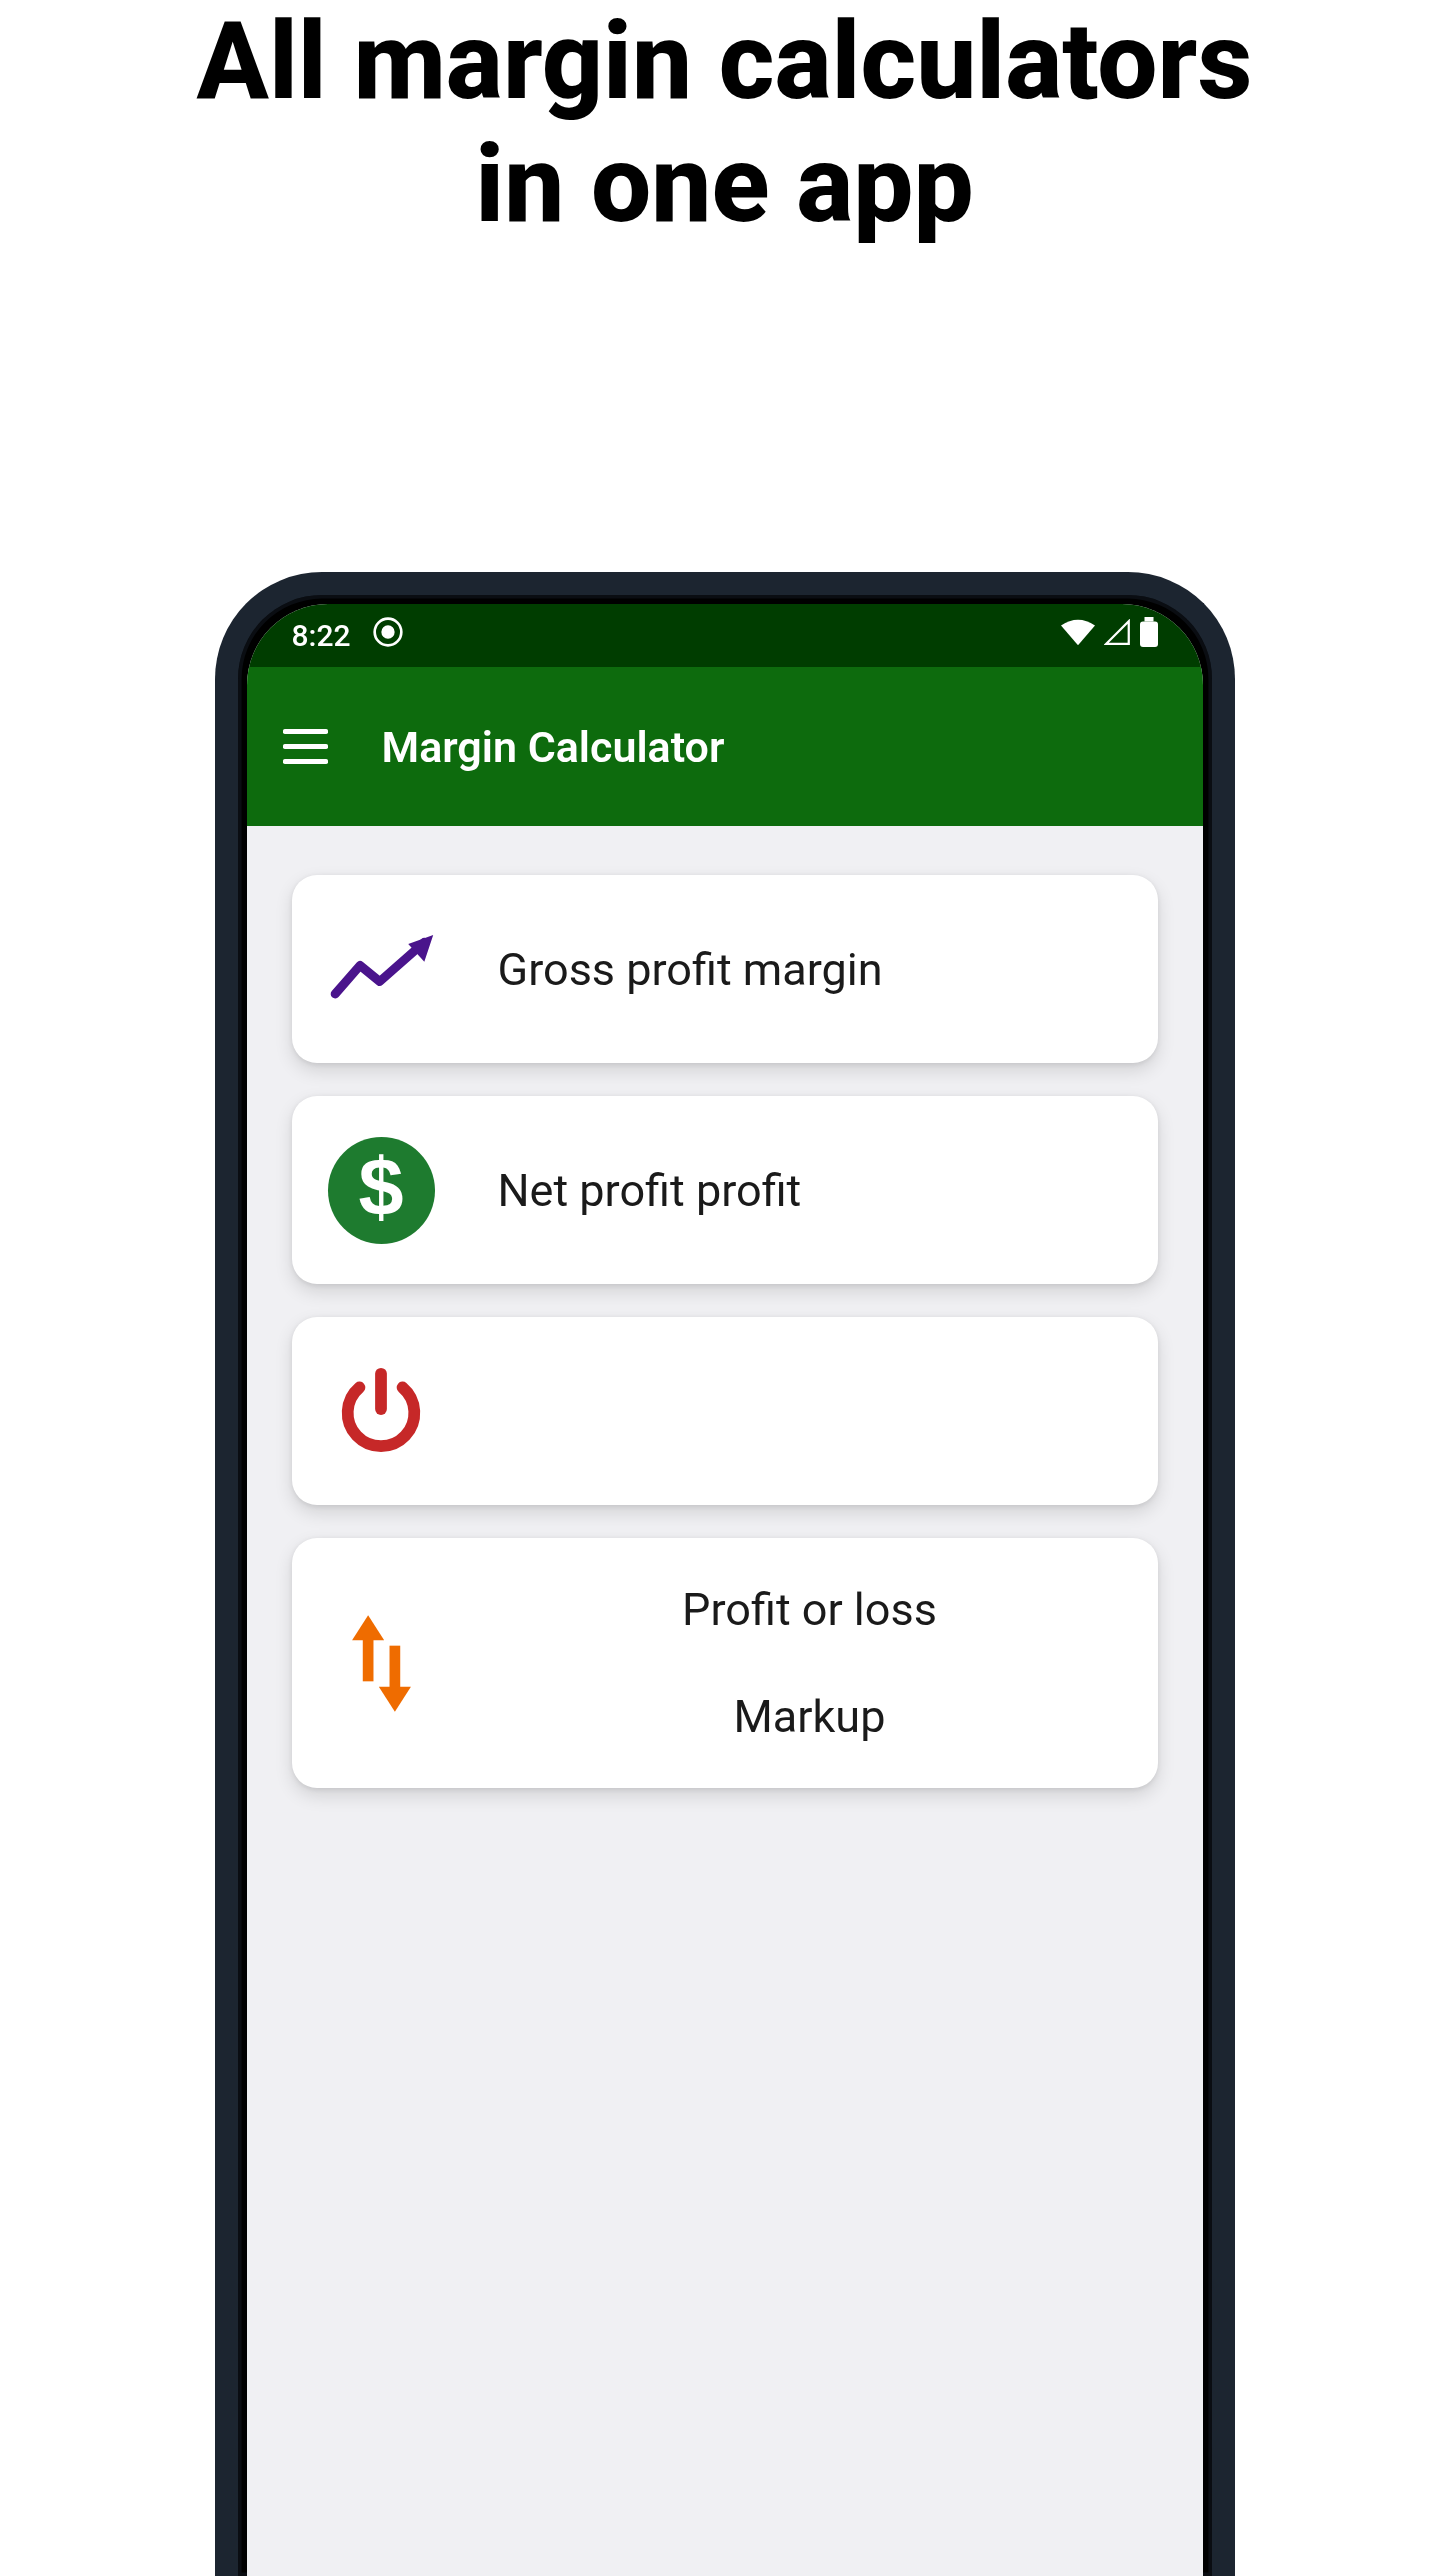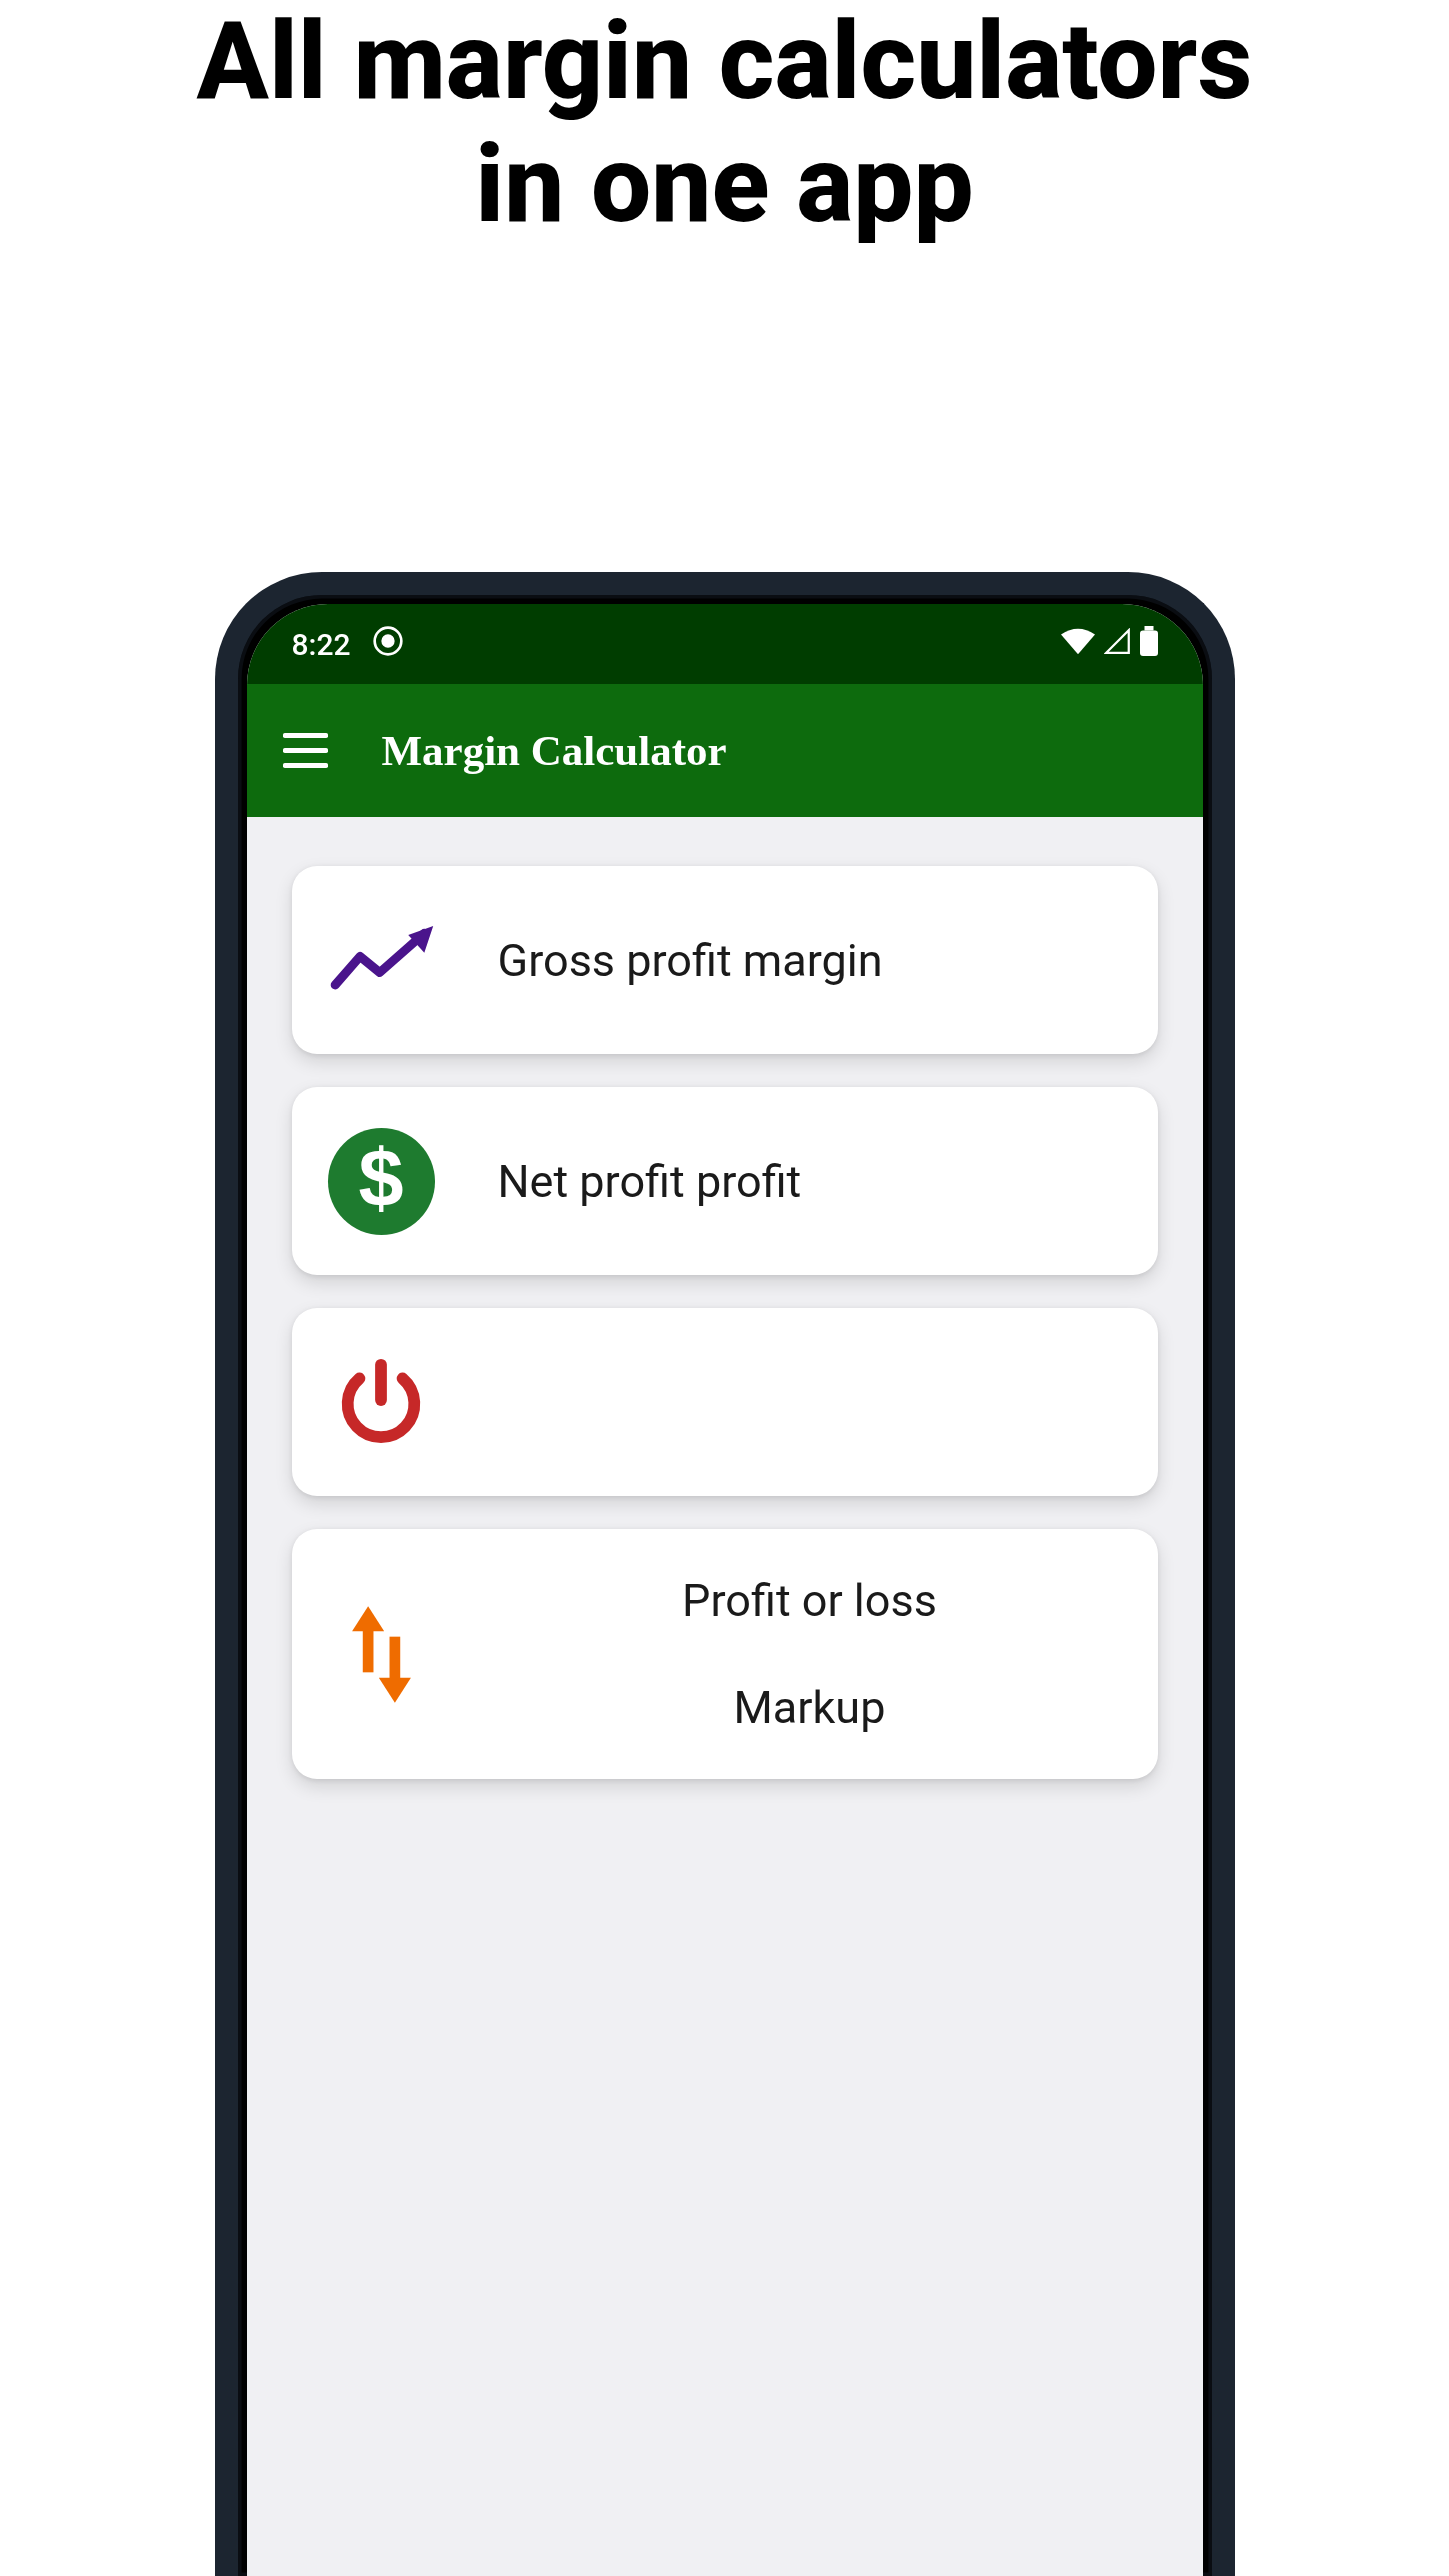--- a/index.html
+++ b/index.html
@@ -43,41 +43,40 @@
   .phone::before { top: 376px; height: 152px; }
   .phone::after  { top: 590px; height: 304px; }
   .screen {
     position: absolute;
     inset: 9px 9px 0 9px;
     border-radius: 81px 81px 0 0;
     overflow: hidden;
     background: #f0f0f3;
   }
   .status-bar {
-    height: 80px;
+    height: 63px;
     background: #003d00;
     color: #fff;
     display: flex;
     align-items: center;
     justify-content: space-between;
     padding: 0 45px;
     font-size: 30px;
     font-weight: 500;
   }
   .status-left { display: flex; align-items: center; gap: 21.5px; }
   .status-right { display: flex; align-items: center; gap: 9px; }
   .app-bar {
-    height: 133px;
+    height: 159px;
     background: #0d6b0d;
     color: #fff;
     display: flex;
     align-items: center;
     padding: 0 36px;
     gap: 54px;
-    font-family: Liberation Serif, serif;
   }
   .hamburger {
     width: 45px; height: 36px;
     display: flex; flex-direction: column; justify-content: space-between;
   }
   .hamburger span { display: block; height: 5.4px; background: #fff; border-radius: 1.8px; }
   .app-title { font-size: 43px; font-weight: 600; }
   .content {
     padding: 49px 45px;
     display: flex;

